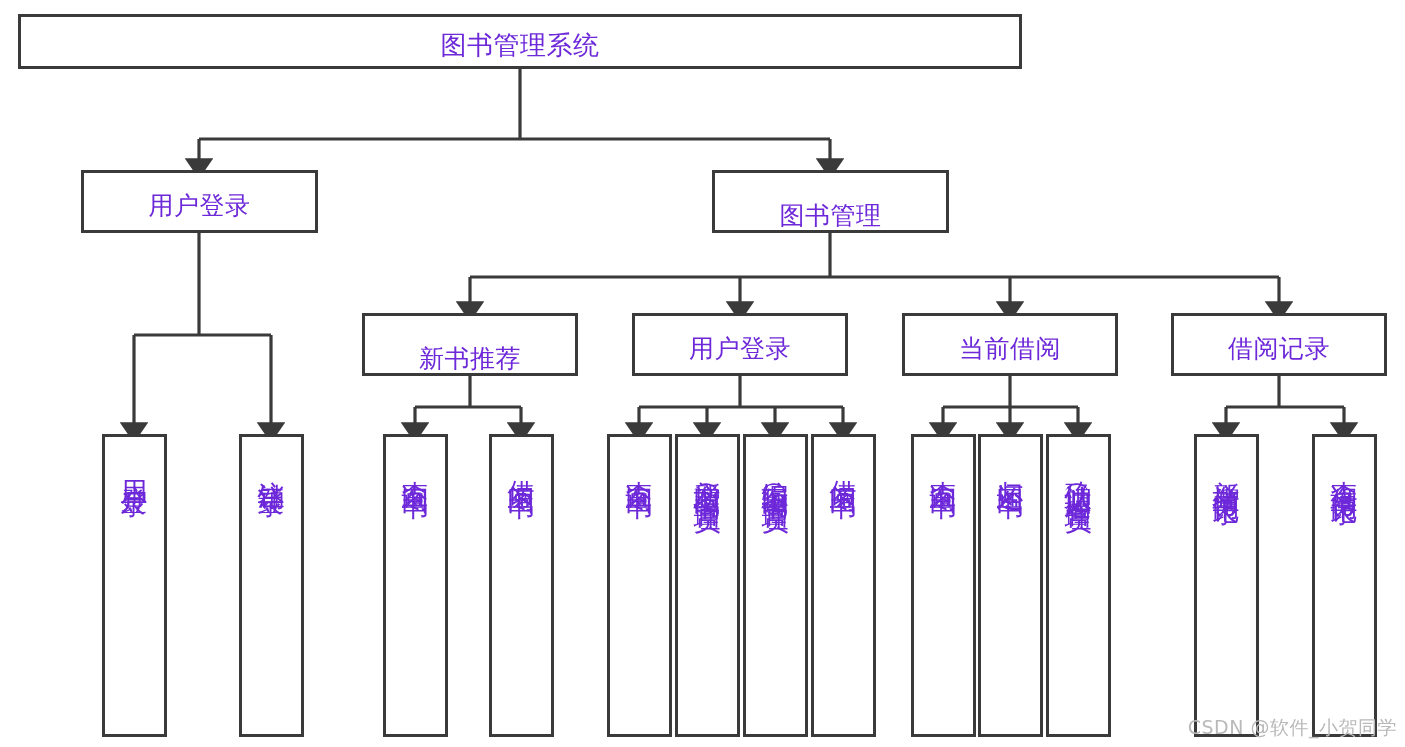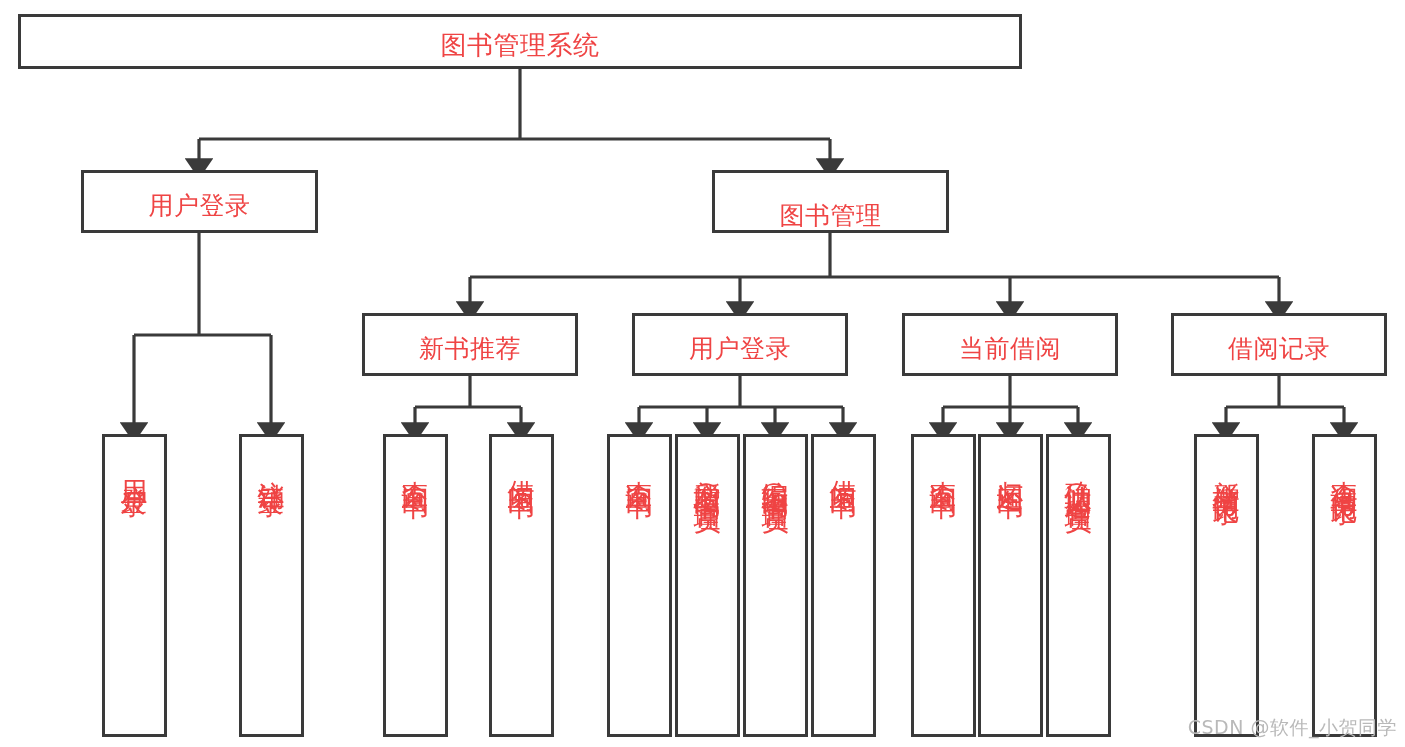--- a/index.html
+++ b/index.html
@@ -20,21 +20,21 @@
   .node {
     position: absolute;
     box-sizing: border-box;
     background: #ffffff;
     border: 3px solid #3a3a3a;
     display: flex;
     align-items: center;
     justify-content: center;
   }
   .node-label {
-    color: #ef4444;
+    color: #6d28d9;
     text-align: center;
     line-height: 1.16;
     white-space: nowrap;
     margin-top: 8px;
   }
   
   .h-node .node-label {
     font-size: 25px;
     letter-spacing: 0.5px;
   }
@@ -132,21 +132,21 @@
     <span class="node-label">图书管理系统</span>
   </div>
 
   <div class="node h-node" style="left:81px; top:170px; width:237px; height:63px;">
     <span class="node-label">用户登录</span>
   </div>
   <div class="node h-node" style="left:712px; top:170px; width:237px; height:63px;align-items:flex-end;">
     <span class="node-label">图书管理</span>
   </div>
 
-  <div class="node h-node" style="left:362px; top:313px; width:216px; height:63px;">
+  <div class="node h-node" style="left:362px; top:313px; width:216px; height:63px;align-items:flex-end;">
     <span class="node-label">新书推荐</span>
   </div>
   <div class="node h-node" style="left:632px; top:313px; width:216px; height:63px;">
     <span class="node-label">用户登录</span>
   </div>
   <div class="node h-node" style="left:902px; top:313px; width:216px; height:63px;">
     <span class="node-label">当前借阅</span>
   </div>
   <div class="node h-node" style="left:1171px; top:313px; width:216px; height:63px;">
     <span class="node-label">借阅记录</span>

